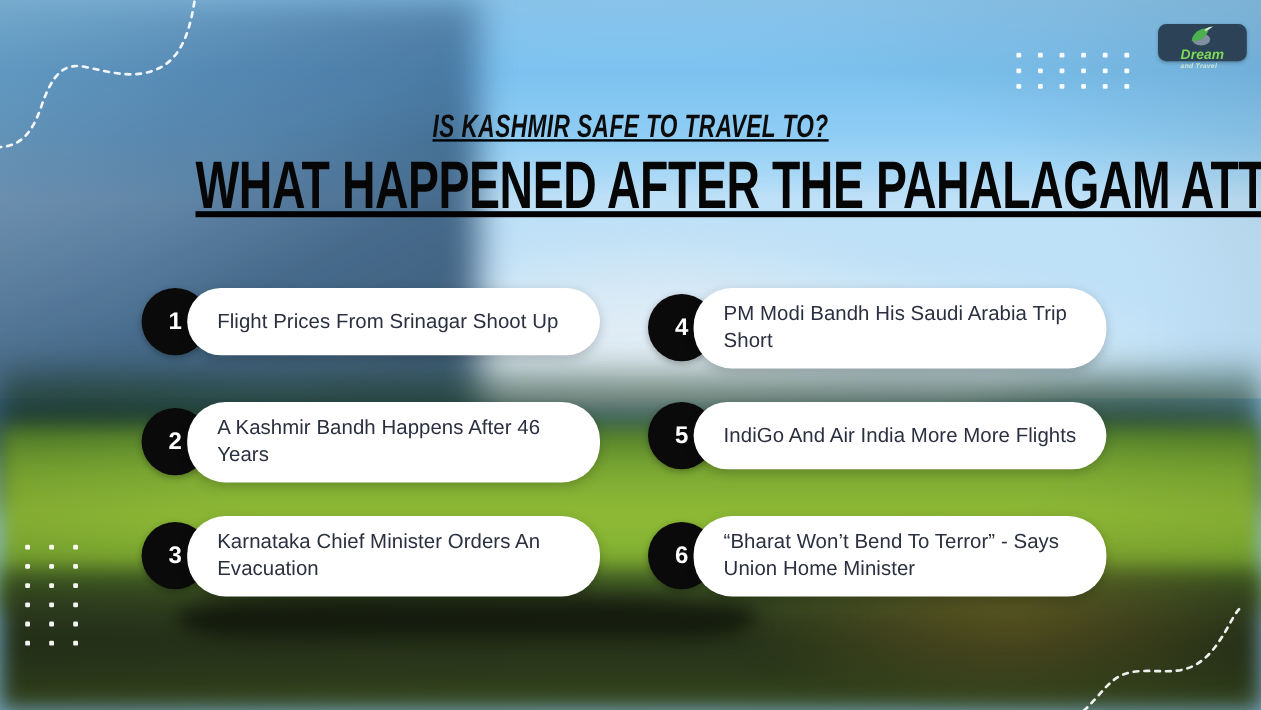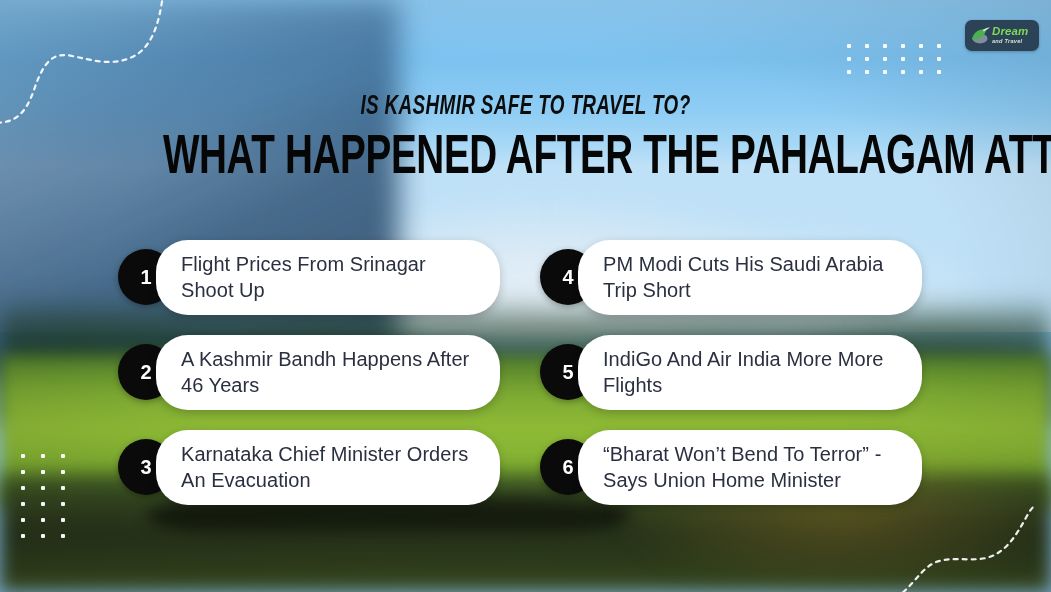--- a/index.html
+++ b/index.html
@@ -126,36 +126,38 @@
 
   
   .logo {
     position:absolute; top:20px; right:12px;
     width:74px; height:31px;
     background:#2c4257;
     border-radius:7px;
     display:flex; align-items:center;
     padding:0 5px;
     box-shadow:0 1px 3px rgba(0,0,0,.25);
+    flex-direction:column;
   }
   .logo-mark { width:21px; height:20px; flex:0 0 21px; margin-right:1px; }
   .logo-txt { display:flex; flex-direction:column; line-height:1; }
   .logo-name {
     font-size:11.5px; font-weight:700; font-style:italic;
     color:#7ed957; letter-spacing:.1px;
   }
   .logo-sub {
     font-size:5.6px; font-weight:700; font-style:italic;
     color:#cfe8d6; letter-spacing:.25px; margin-top:1.5px;
   }
 
   
   .titles {
     position:absolute; top:90px; left:0; right:0;
     text-align:center;
+    text-decoration:underline;
   }
   .subtitle {
     font-family:"Liberation Sans Narrow","Liberation Sans", sans-serif;
     font-size:27px; font-weight:700; font-style:italic;
     color:#0c0c0c;
     letter-spacing:.5px;
     transform:scaleX(.70);
     transform-origin:center;
     white-space:nowrap;
   }
@@ -202,21 +204,21 @@
     min-height:56px;
     background:#ffffff;
     border-radius:32px;
     display:flex; align-items:center;
     padding:11px 20px 11px 25px;
     z-index:2;
     box-shadow:0 3px 10px rgba(0,0,0,.20);
   }
 
   .pill-text {
-    font-size:20px;
+    font-size:17px;
     font-weight:400;
     color:#2b3040;
     line-height:1.32;
     letter-spacing:.05px;
   }
 
   
   .col-l { left:118px; }
   .col-r { left:540px; }
   .row-1 { top:240px; }
@@ -322,21 +324,21 @@
     <div class="card col-l row-3">
       <div class="badge">3</div>
       <div class="pill">
         <span class="pill-text">Karnataka Chief Minister Orders An Evacuation</span>
       </div>
     </div>
 
     <div class="card col-r row-1">
       <div class="badge">4</div>
       <div class="pill">
-        <span class="pill-text">PM Modi Cuts His Saudi Arabia Trip Short</span>
+        <span class="pill-text">PM Modi Bandh His Saudi Arabia Trip Short</span>
       </div>
     </div>
 
     <div class="card col-r row-2">
       <div class="badge">5</div>
       <div class="pill">
         <span class="pill-text">IndiGo And Air India More More Flights</span>
       </div>
     </div>
 

